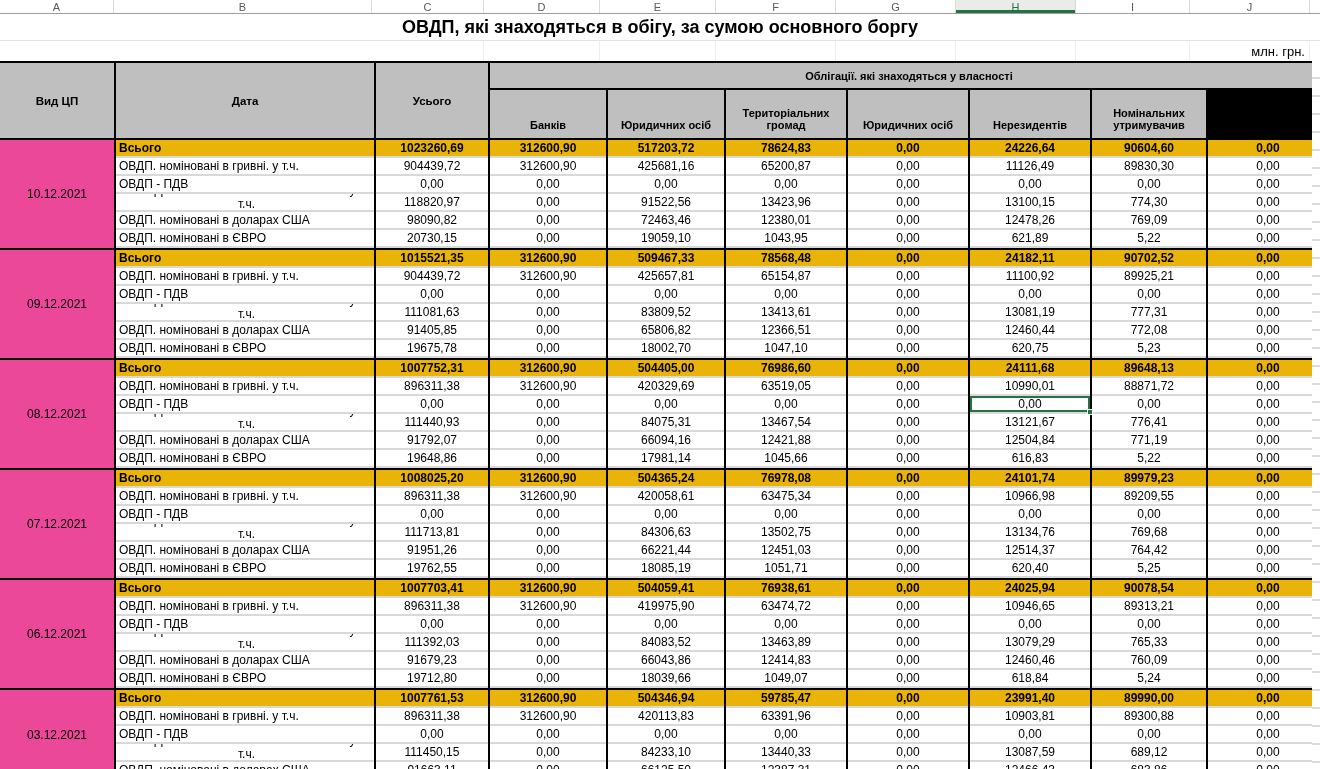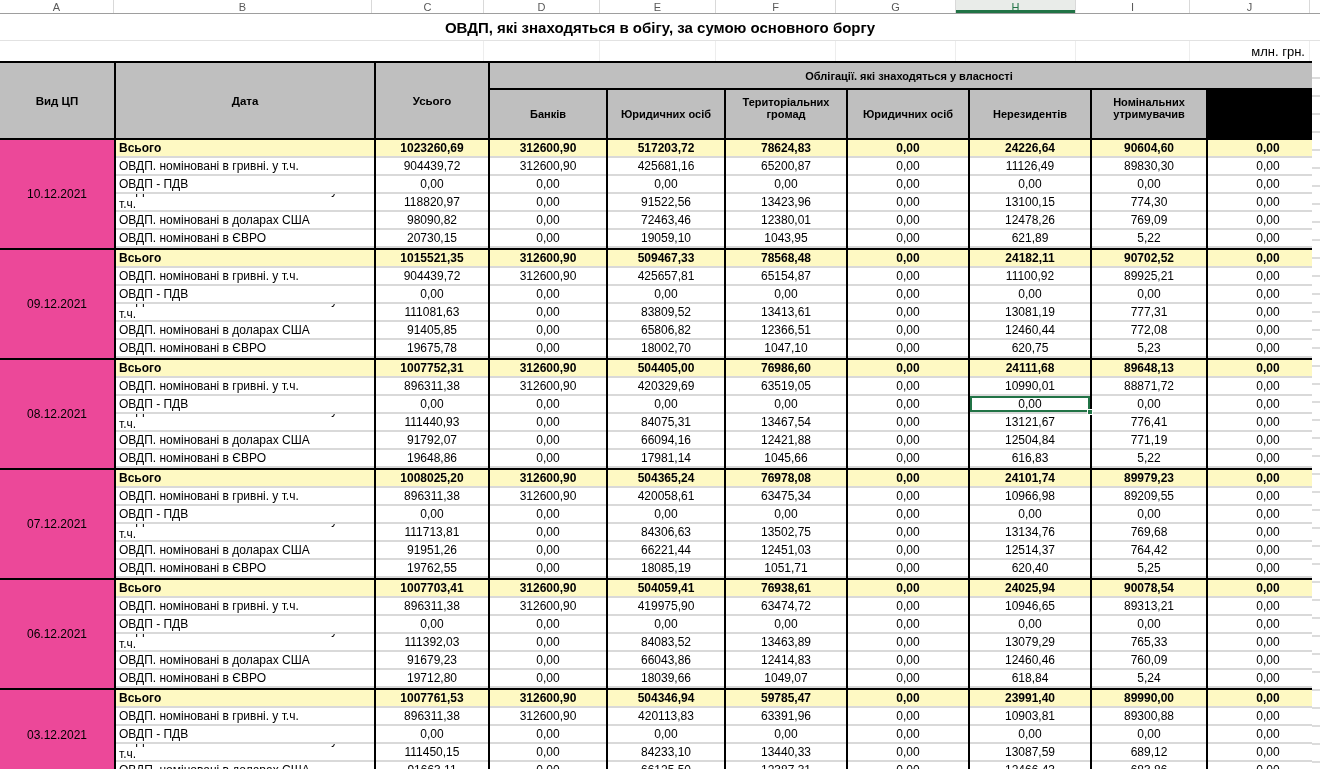--- a/index.html
+++ b/index.html
@@ -12,49 +12,49 @@
   .letters { display:grid; grid-template-columns:114px 258px 112px 116px 116px 120px 120px 120px 114px 120px 10px;
     height:14px; border-bottom:1px solid #9e9e9e; background:#fff; }
   .letters .lcell { display:flex; align-items:center; justify-content:center;
     font-size:11px; color:#595959; border-right:1px solid #d9d9d9; background:#fff; line-height:12px; }
   .letters .lcell.sel { background:#e9ece9; color:var(--green); box-shadow:inset 0 -3px 0 var(--green); }
   .letters .lcell.sliver { border-right:none; }
 
   
   .title-row { height:27px; display:flex; align-items:center; justify-content:center;
     border-bottom:1px solid #e2e2e2; }
-  .title-row .t { font-size:15px; font-weight:bold; }
+  .title-row .t { font-size:18px; font-weight:bold; }
   .unit-row { height:20px; display:grid; grid-template-columns:var(--cols); }
   .unit-row .ucell { border-right:1px solid #ededed; }
   .unit-row .ucell:first-child, .unit-row .ucell:nth-child(2) { border-right:none; }
   .unit-row .ulabel { display:flex; align-items:center; justify-content:flex-end;
     padding-right:4px; font-size:13px;text-align:right; }
 
   
   .thead { display:grid; grid-template-columns:var(--cols); grid-template-rows:25px 48px;
     column-gap:2px; row-gap:2px; background:#000; border-top:2px solid #000; border-bottom:2px solid #000;
     border-right:2px solid #000; width:1312px; }
   .hcell { background:#bfbfbf; font-weight:bold; font-size:11px; text-align:center;
     display:flex; align-items:center; justify-content:center; line-height:12px; }
   .hcell.span2 { grid-row:1/3; font-size:11.5px; }
   .hcell.grp { grid-column:4/11; grid-row:1; }
-  .hcell.owner { grid-row:2; align-items:flex-end; padding-bottom:18px; }
+  .hcell.owner { grid-row:2; align-items:flex-end; padding-bottom:7px; }
 
   
   .group { display:grid; grid-template-columns:var(--cols); grid-auto-rows:18px;
     column-gap:2px; background:#000; border-right:2px solid #000; width:1312px; }
   .group.sep { border-top:2px solid #000; }
   .dcell { grid-column:1; background:#ec4899; display:flex; align-items:center; justify-content:center;
     font-size:12px; }
   .cell { background:#fff; font-size:12px; line-height:16px; height:18px;
     border-bottom:2px solid #d9d9d9; position:relative; }
   .cell.num { display:flex; align-items:center; justify-content:center; }
   .cell.label { display:flex; align-items:center; padding-left:3px; white-space:nowrap; overflow:hidden; }
-  .cell.total { background:#fef9c3; font-weight:bold; }
-  .cell.clip { display:block; overflow:hidden; padding-left:3px; }
+  .cell.total { background:#eab308; font-weight:bold; }
+  .cell.clip { display:block; overflow:hidden; padding-left:3px;text-align:center; }
   .cell.clip .inner { line-height:14px; transform:translateY(-11px); }
   .cell.selected { box-shadow:inset 0 0 0 2px var(--green); z-index:2; }
   .fill-handle { position:absolute; right:-3px; bottom:-3px; width:6px; height:6px;
     background:var(--green); border:1px solid #fff; z-index:3; }
 
   
   .sliver { position:absolute; left:1312px; top:61px; width:8px; bottom:0;
     background:repeating-linear-gradient(180deg, #fff 0 16px, #dcdcdc 16px 18px); }
 </style>
 </head>

